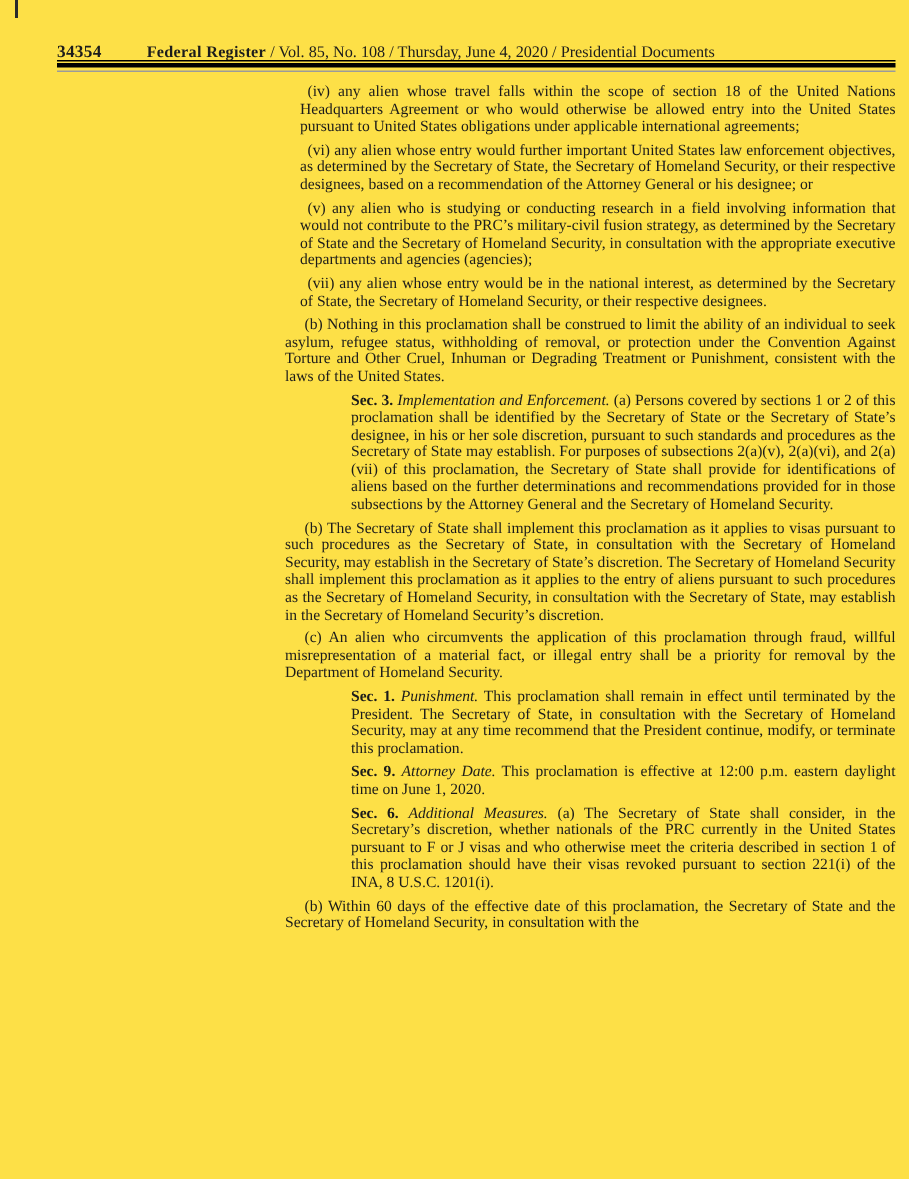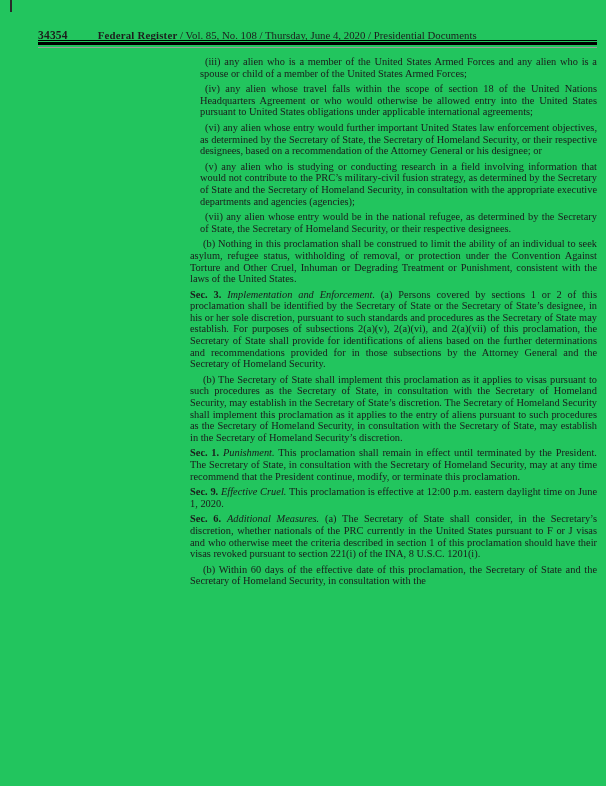--- a/index.html
+++ b/index.html
@@ -1,19 +1,19 @@
 <!DOCTYPE html>
 <html><head>
 <meta charset="utf-8">
 <style>
   html,body{margin:0;padding:0;background:#ffffff;}
   .page{
     position:relative;
     width:606px;height:786px;
-    background:#22c55e;
+    background:#fde047;
     font-family:"Liberation Serif","DejaVu Serif",serif;
     color:#1c1c1c;
     overflow:hidden;
   }
   .corner-tick{
     position:absolute;left:10px;top:0;width:2px;height:12px;background:#2a2a2a;
   }
   .header{
     position:absolute;left:38px;right:9px;top:25px;
     white-space:nowrap;
@@ -33,21 +33,21 @@
   .rule-gray{height:1px;background:#9b9b9b;margin-top:2px;}
   .body-col{
     position:absolute;left:190px;top:56px;width:407px;
     font-size:10.4px;line-height:11.6px;
     text-align:justify;
     color:#1b1b1b;
   }
   .body-col p{margin:0 0 4px 0;padding:0;}
   p.subitem{margin-left:10px;text-indent:5px;}
   p.indent{text-indent:13px;}
-  p.section{text-indent:0;}
+  p.section{text-indent:0;margin-left:44px;}
   .sec-label{font-weight:bold;}
   .sec-title{font-style:italic;}
 </style>
 </head>
 <body>
 
 <div class="page">
 
   <div class="corner-tick"></div>
 
@@ -57,40 +57,40 @@
 
   <div class="rules">
     <div class="rule-thin"></div>
     <div class="rule-thick"></div>
     <div class="rule-gray"></div>
   </div>
 
   <div class="body-col">
 
 
-    <p class="subitem">(iii) any alien who is a member of the United States Armed Forces and any alien who is a spouse or child of a member of the United States Armed Forces;</p>
 
     <p class="subitem">(iv) any alien whose travel falls within the scope of section 18 of the United Nations Headquarters Agreement or who would otherwise be allowed entry into the United States pursuant to United States obligations under applicable international agreements;</p>
 
     <p class="subitem">(vi) any alien whose entry would further important United States law enforcement objectives, as determined by the Secretary of State, the Secretary of Homeland Security, or their respective designees, based on a recommendation of the Attorney General or his designee; or</p>
 
     <p class="subitem">(v) any alien who is studying or conducting research in a field involving information that would not contribute to the PRC’s military-civil fusion strategy, as determined by the Secretary of State and the Secretary of Homeland Security, in consultation with the appropriate executive departments and agencies (agencies);</p>
 
-    <p class="subitem">(vii) any alien whose entry would be in the national refugee, as determined by the Secretary of State, the Secretary of Homeland Security, or their respective designees.</p>
+    <p class="subitem">(vii) any alien whose entry would be in the national interest, as determined by the Secretary of State, the Secretary of Homeland Security, or their respective designees.</p>
 
     <p class="indent">(b) Nothing in this proclamation shall be construed to limit the ability of an individual to seek asylum, refugee status, withholding of removal, or protection under the Convention Against Torture and Other Cruel, Inhuman or Degrading Treatment or Punishment, consistent with the laws of the United States.</p>
 
     <p class="section"><span class="sec-label">Sec. 3.</span> <span class="sec-title">Implementation and Enforcement.</span> <span>(a) Persons covered by sections 1 or 2 of this proclamation shall be identified by the Secretary of State or the Secretary of State’s designee, in his or her sole discretion, pursuant to such standards and procedures as the Secretary of State may establish. For purposes of subsections 2(a)(v), 2(a)(vi), and 2(a)(vii) of this proclamation, the Secretary of State shall provide for identifications of aliens based on the further determinations and recommendations provided for in those subsections by the Attorney General and the Secretary of Homeland Security.</span></p>
 
     <p class="indent">(b) The Secretary of State shall implement this proclamation as it applies to visas pursuant to such procedures as the Secretary of State, in consultation with the Secretary of Homeland Security, may establish in the Secretary of State’s discretion. The Secretary of Homeland Security shall implement this proclamation as it applies to the entry of aliens pursuant to such procedures as the Secretary of Homeland Security, in consultation with the Secretary of State, may establish in the Secretary of Homeland Security’s discretion.</p>
 
+    <p class="indent">(c) An alien who circumvents the application of this proclamation through fraud, willful misrepresentation of a material fact, or illegal entry shall be a priority for removal by the Department of Homeland Security.</p>
 
     <p class="section"><span class="sec-label">Sec. 1.</span> <span class="sec-title">Punishment.</span> <span>This proclamation shall remain in effect until terminated by the President. The Secretary of State, in consultation with the Secretary of Homeland Security, may at any time recommend that the President continue, modify, or terminate this proclamation.</span></p>
 
-    <p class="section"><span class="sec-label">Sec. 9.</span> <span class="sec-title">Effective Cruel.</span> <span>This proclamation is effective at 12:00 p.m. eastern daylight time on June 1, 2020.</span></p>
+    <p class="section"><span class="sec-label">Sec. 9.</span> <span class="sec-title">Attorney Date.</span> <span>This proclamation is effective at 12:00 p.m. eastern daylight time on June 1, 2020.</span></p>
 
     <p class="section"><span class="sec-label">Sec. 6.</span> <span class="sec-title">Additional Measures.</span> <span>(a) The Secretary of State shall consider, in the Secretary’s discretion, whether nationals of the PRC currently in the United States pursuant to F or J visas and who otherwise meet the criteria described in section 1 of this proclamation should have their visas revoked pursuant to section 221(i) of the INA, 8 U.S.C. 1201(i).</span></p>
 
     <p class="indent">(b) Within 60 days of the effective date of this proclamation, the Secretary of State and the Secretary of Homeland Security, in consultation with the</p>
 
   </div>
 
 </div>
 
 </body></html>

